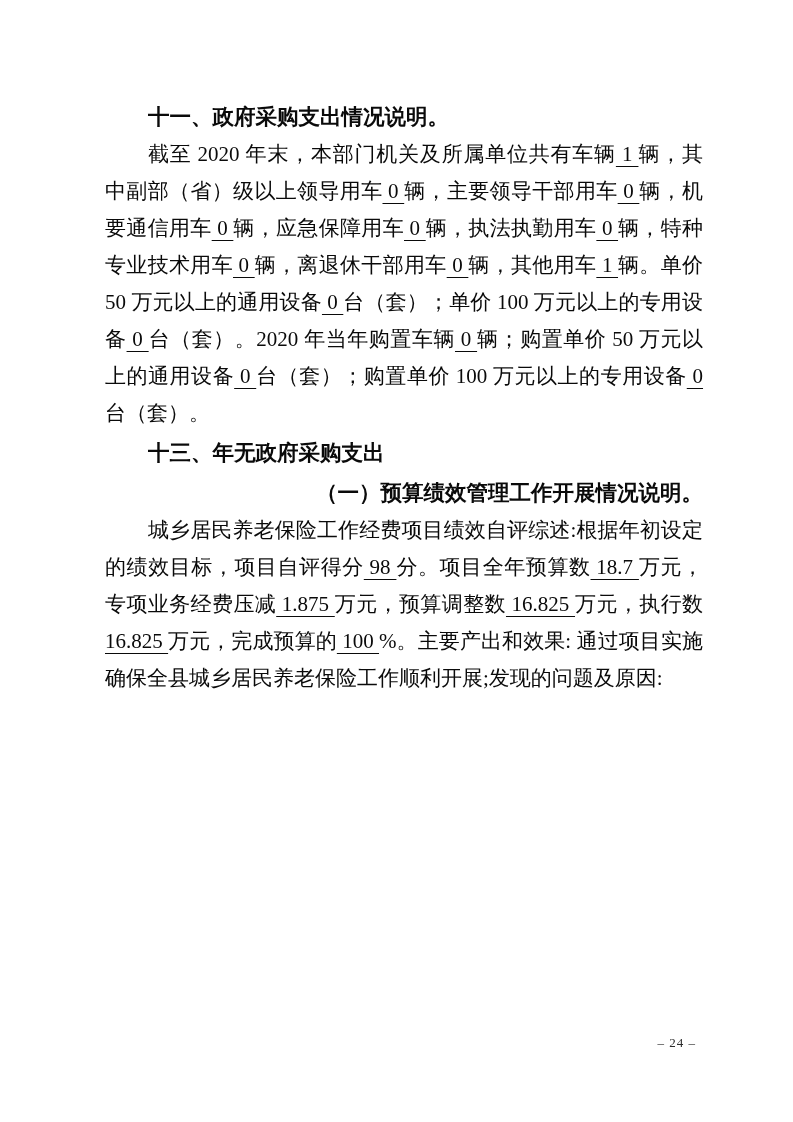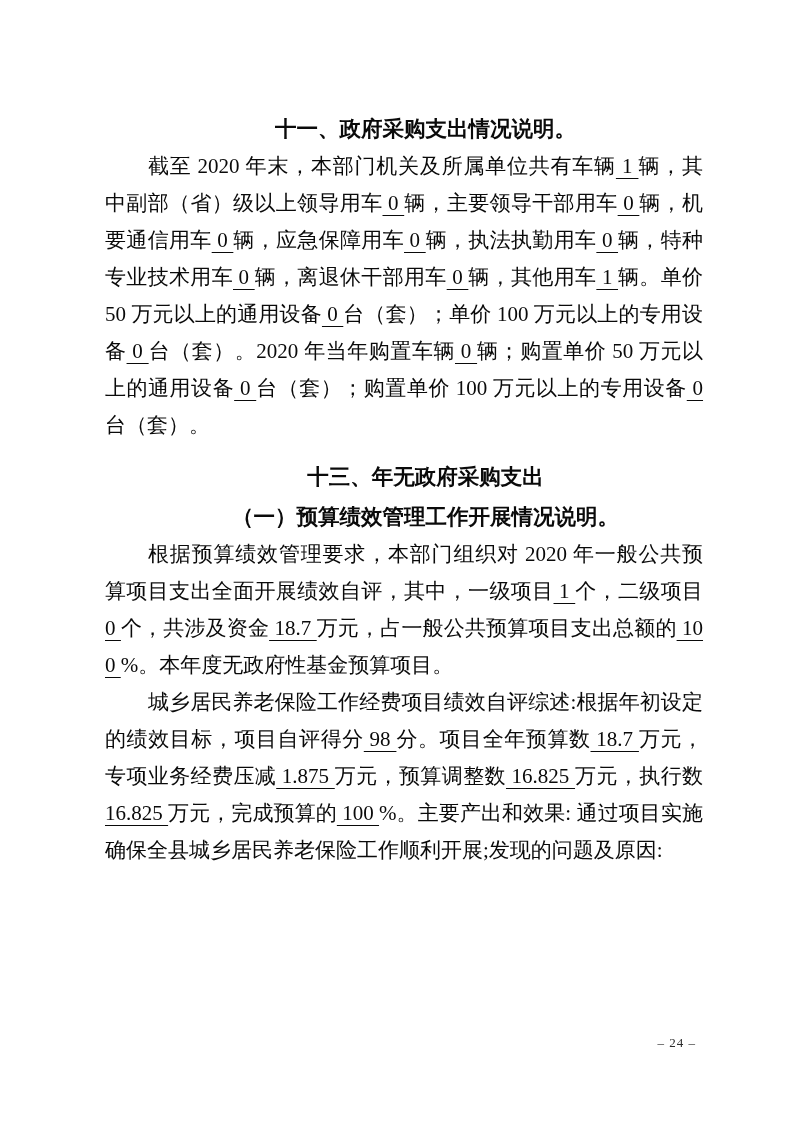--- a/index.html
+++ b/index.html
@@ -24,29 +24,29 @@
     line-height: 37px;
     text-align: justify;
     text-indent: 43px;
     color: #0a0a0a;
     word-break: break-all;
   }
   .blk.h1 {
     font-family: "Liberation Sans", "DejaVu Sans", sans-serif;
     font-weight: 700;
     font-size: 21.5px;
-    margin-top: 15px;
-    text-align: center;
+    margin-top: 3px;
+    text-align: left;
   }
   .blk.h2 {
     font-family: "Liberation Serif", "DejaVu Serif", serif;
     font-weight: 700;
     font-size: 21.5px;
     margin-top: 3px;
-    text-align: center;
+    text-align: right;
   }
   .blk .u {
     text-decoration: underline;
     text-underline-offset: 5px;
     text-decoration-thickness: 1.2px;
   }
   .footer {
     position: absolute;
     top: 1035px;
     right: 97px;
@@ -58,17 +58,16 @@
 </style>
 </head>
 <body>
 
 <div class="page">
   <div class="content">
       <p class="blk h1">十一、政府采购支出情况说明。</p>
       <p class="blk body"><span>截至 2020 年末，本部门机关及所属单位共有车辆</span><span class="u"> 1 </span><span>辆，其中副部（省）级以上领导用车</span><span class="u"> 0 </span><span>辆，主要领导干部用车</span><span class="u"> 0 </span><span>辆，机要通信用车</span><span class="u"> 0 </span><span>辆，应急保障用车</span><span class="u"> 0 </span><span>辆，执法执勤用车</span><span class="u"> 0 </span><span>辆，特种专业技术用车</span><span class="u"> 0 </span><span>辆，离退休干部用车</span><span class="u"> 0 </span><span>辆，其他用车</span><span class="u"> 1 </span><span>辆。单价 50 万元以上的通用设备</span><span class="u"> 0 </span><span>台（套）；单价 100 万元以上的专用设备</span><span class="u"> 0 </span><span>台（套）。2020 年当年购置车辆</span><span class="u"> 0 </span><span>辆；购置单价 50 万元以上的通用设备</span><span class="u"> 0 </span><span>台（套）；购置单价 100 万元以上的专用设备</span><span class="u"> 0 </span><span>台（套）。</span></p>
       <p class="blk h1">十三、年无政府采购支出</p>
       <p class="blk h2">（一）预算绩效管理工作开展情况说明。</p>
-      <p class="blk body"><span>根据预算绩效管理要求，本部门组织对 2020 年一般公共预算项目支出全面开展绩效自评，其中，一级项目</span><span class="u"> 1 </span><span>个，二级项目</span><span class="u"> 0 </span><span>个，共涉及资金</span><span class="u"> 18.7 </span><span>万元，占一般公共预算项目支出总额的</span><span class="u"> 100 </span><span>%。本年度无政府性基金预算项目。</span></p>
       <p class="blk body"><span>城乡居民养老保险工作经费项目绩效自评综述:根据年初设定的绩效目标，项目自评得分</span><span class="u"> 98 </span><span>分。项目全年预算数</span><span class="u"> 18.7 </span><span>万元，专项业务经费压减</span><span class="u"> 1.875 </span><span>万元，预算调整数</span><span class="u"> 16.825 </span><span>万元，执行数</span><span class="u"> 16.825 </span><span>万元，完成预算的</span><span class="u"> 100 </span><span>%。主要产出和效果: 通过项目实施确保全县城乡居民养老保险工作顺利开展;发现的问题及原因:</span></p>
     </div>
   <div class="footer">– 24 –</div>
 </div>
 
 </body></html>

